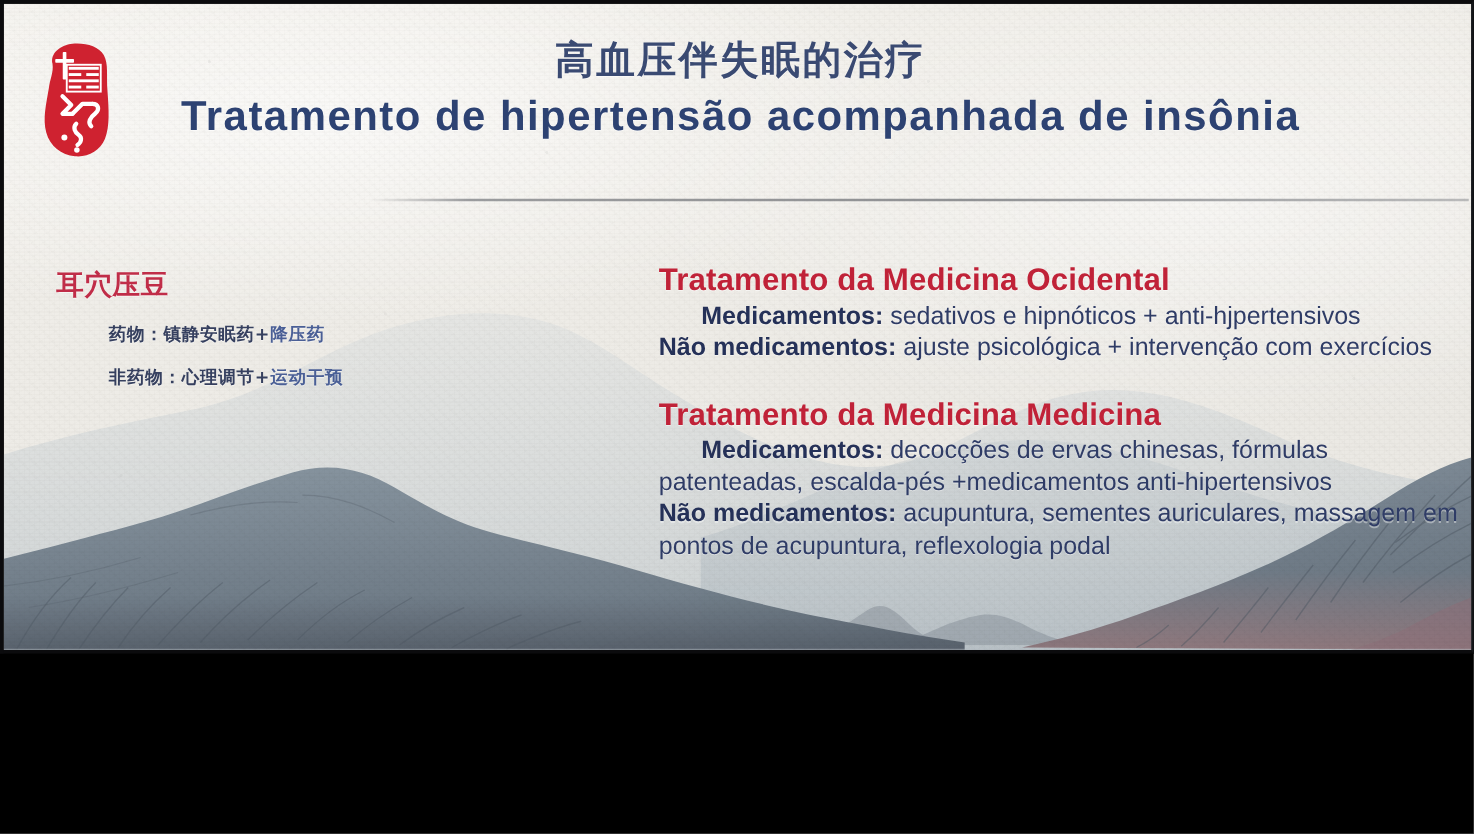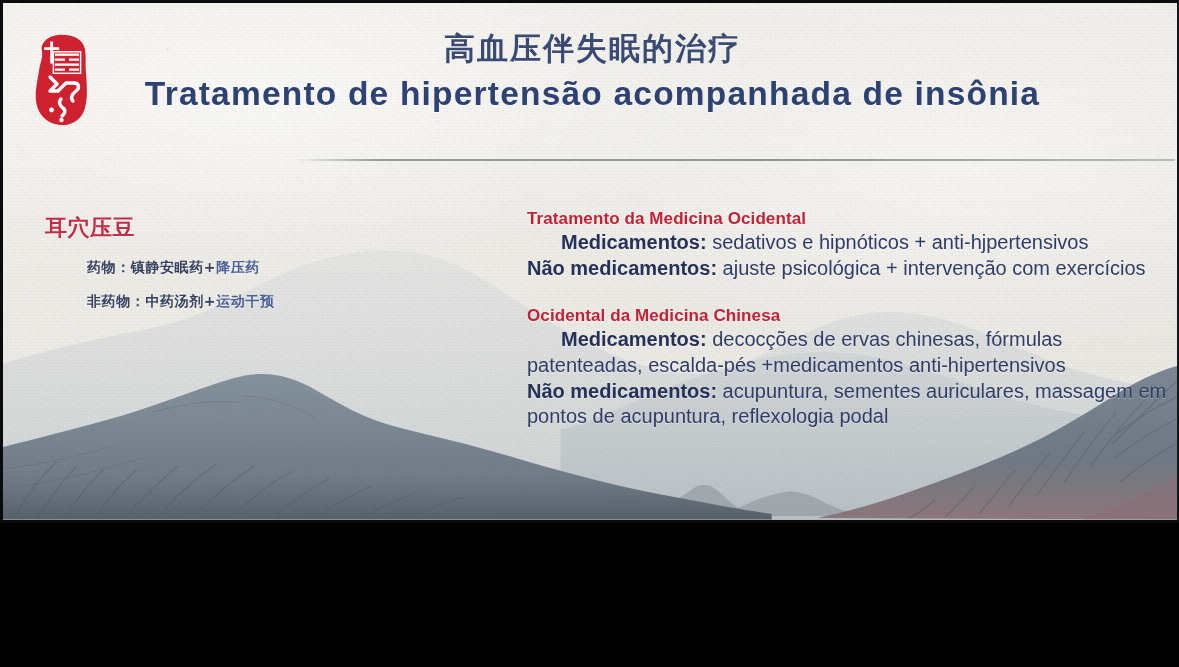--- a/index.html
+++ b/index.html
@@ -96,21 +96,21 @@
     color:#36405f;
     margin-left:42px;margin-top:16px;
     text-shadow:0 1px 0 rgba(255,255,255,.45);
     white-space:nowrap;
   }
   .cn-line .hl{color:#4a5f96;}
   .cn-line .plus{color:#36405f;font-weight:bold;}
   #cn-block-2{margin-top:46px;}
 
   .pt-head{
-    font-weight:bold;font-size:17px;letter-spacing:.1px;
+    font-weight:bold;font-size:25px;letter-spacing:.1px;
     color:#c02238;
     text-shadow:0 1px 0 rgba(255,255,255,.5);
     line-height:1.3;
   }
   .pt-body{
     font-size:20px;line-height:1.28;
     color:#2f3c66;
     margin-left:34px;
     text-shadow:0 1px 0 rgba(255,255,255,.4);
   }
@@ -253,37 +253,37 @@
     <div class="cn-title">高血压伴失眠的治疗</div>
     <div class="pt-title">Tratamento de hipertensão acompanhada de insônia</div>
   </div>
   <div id="divider"></div>
 
   <div id="col-left">
 
     <div id="cn-block-1">
       <div class="cn-head">耳穴压豆</div>
       <div class="cn-line"><span>药物：</span><span>镇静安眠药</span><span class="plus">+</span><span class="hl">降压药</span></div>
-      <div class="cn-line"><span>非药物：</span><span>中药汤剂</span><span class="plus">+</span><span class="hl">运动干预</span></div>
+      <div class="cn-line"><span>非药物：</span><span>心理调节</span><span class="plus">+</span><span class="hl">运动干预</span></div>
     </div>
 
   </div>
 
   <div id="col-right">
 
     <div id="pt-block-1">
       <div class="pt-head">Tratamento da Medicina Ocidental</div>
       <div class="pt-body">
         <div class="para"><b>Medicamentos:</b><span> sedativos e hipnóticos + anti-hjpertensivos</span></div>
         <div class="para hang"><b>Não medicamentos:</b><span> ajuste psicológica + intervenção com exercícios</span></div>
       </div>
     </div>
 
     <div id="pt-block-2">
-      <div class="pt-head">Ocidental da Medicina Chinesa</div>
+      <div class="pt-head">Tratamento da Medicina Medicina</div>
       <div class="pt-body">
         <div class="para hang"><span style="margin-left:34px"><b>Medicamentos:</b></span><span> decocções de ervas chinesas, fórmulas patenteadas, escalda-pés +medicamentos anti-hipertensivos</span></div>
         <div class="para hang"><b>Não medicamentos:</b><span> acupuntura, sementes auriculares, massagem em pontos de acupuntura, reflexologia podal</span></div>
       </div>
     </div>
   </div>
 
 </div>
 
 </body></html>

